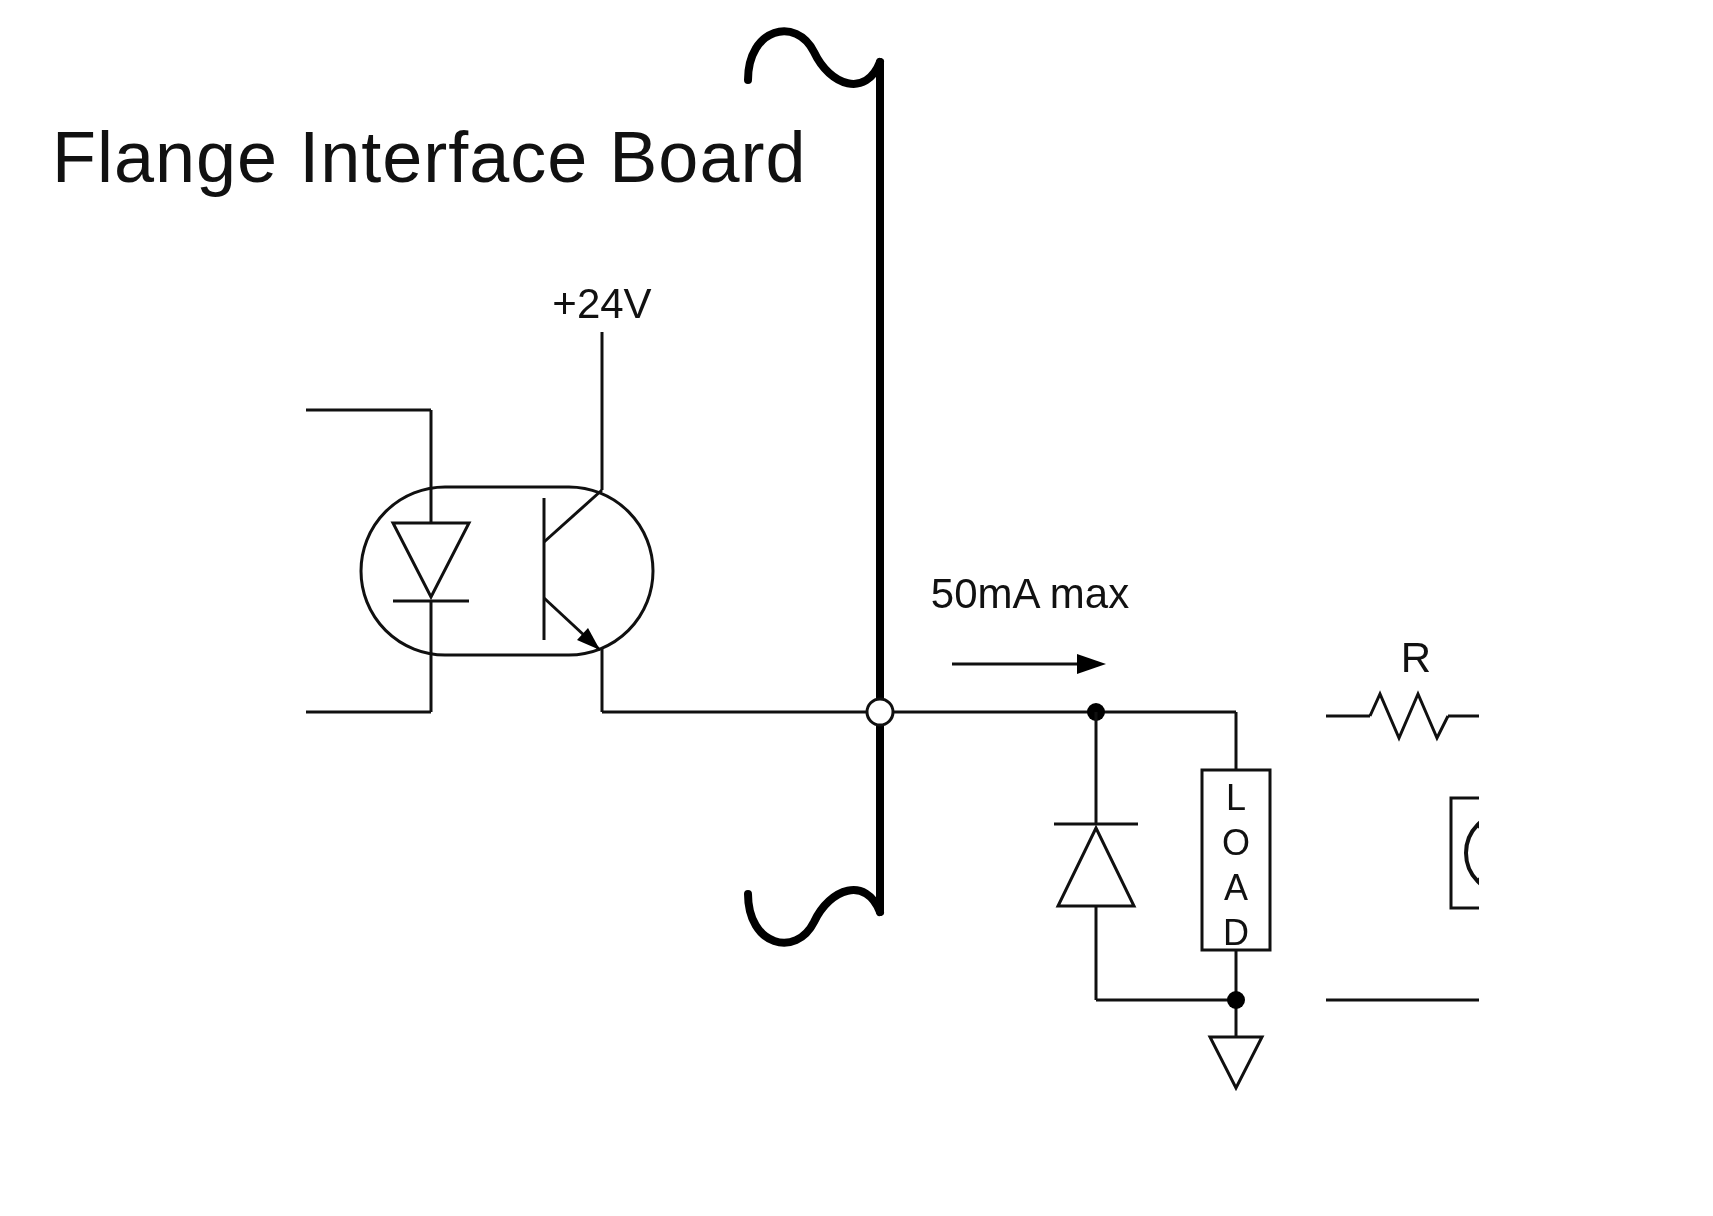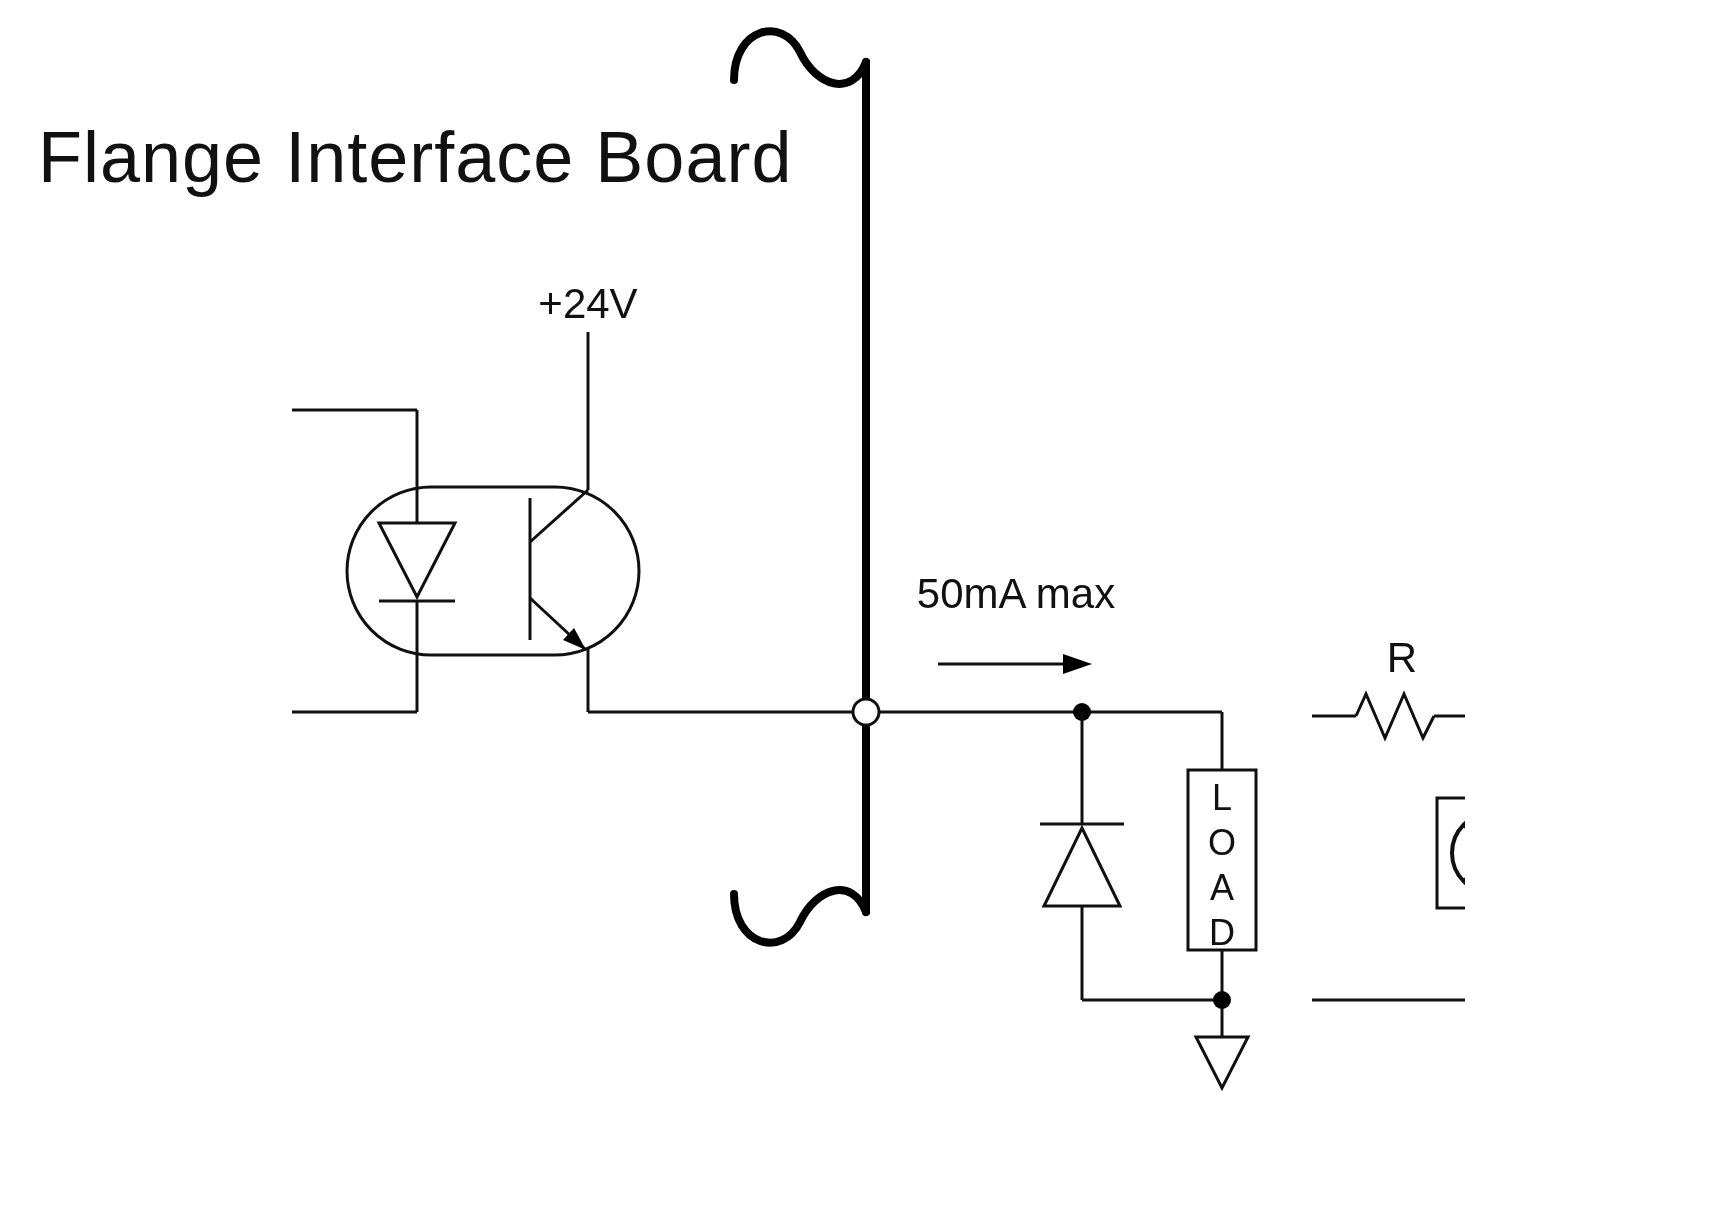--- a/index.html
+++ b/index.html
@@ -7,20 +7,21 @@
     padding: 0;
     background: #ffffff;
   }
   .canvas {
     position: relative;
     width: 1465px;
     height: 1216px;
     background: #ffffff;
     overflow: hidden;
     font-family: "Liberation Sans", sans-serif;
+    padding-left: 14px;
   }
   svg {
     display: block;
   }
   .wire {
     stroke: #101010;
     stroke-width: 3;
     fill: none;
   }
   .thick {

